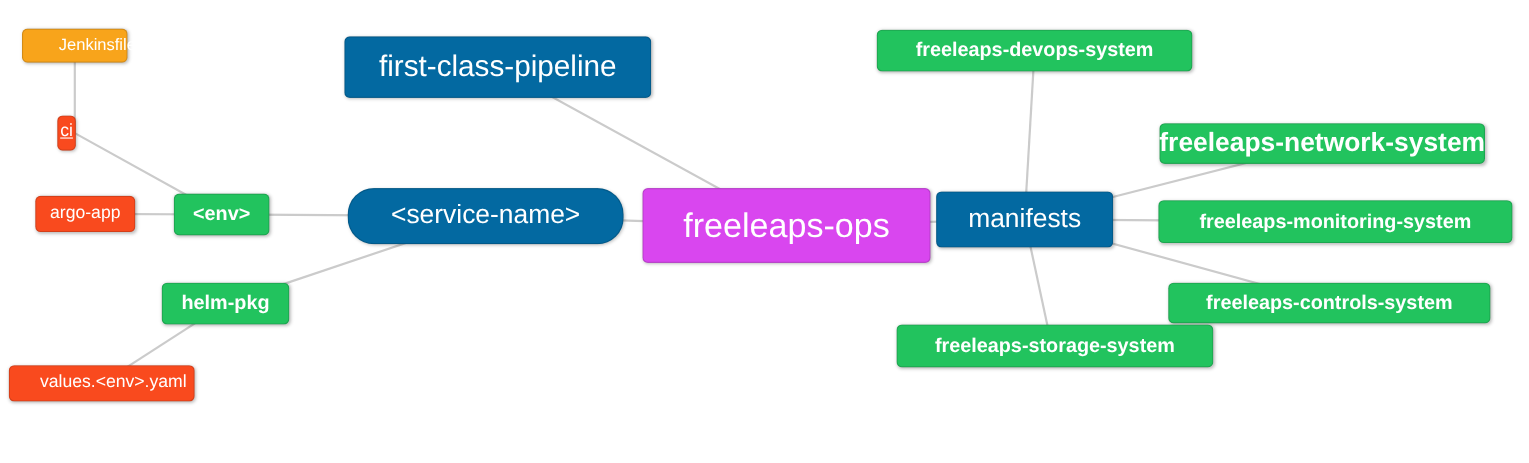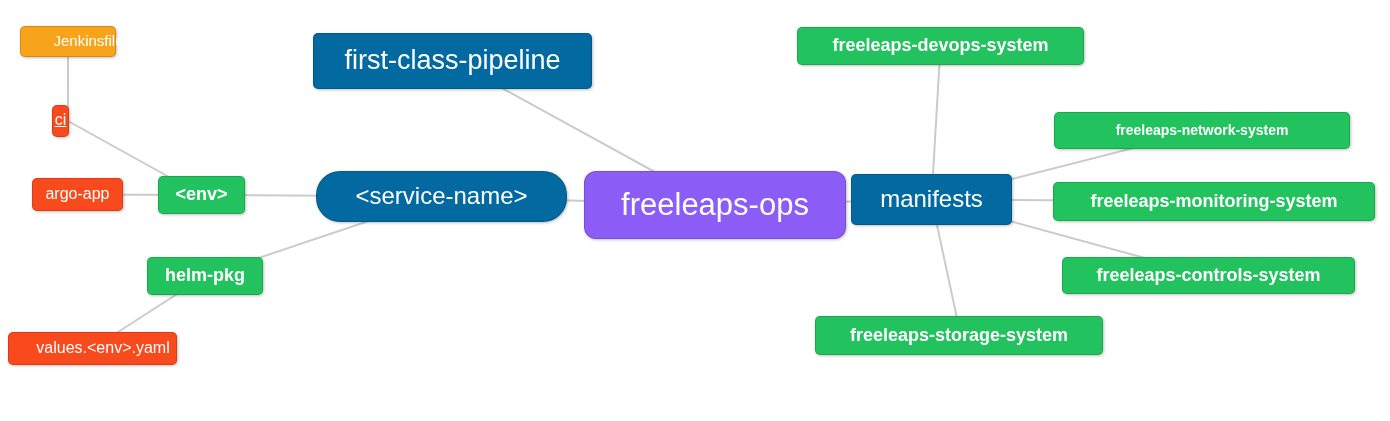--- a/index.html
+++ b/index.html
@@ -40,21 +40,21 @@
     border: 1px solid rgba(0,0,0,0.15);
     box-shadow: 1px 1px 3px rgba(0,0,0,0.25);
     cursor: pointer;
     line-height: 1;
     padding-bottom: 2px;
   }
   .c-orange { background: #f8a41b; }
   .c-red    { background: #f94a1e; }
   .c-green  { background: #22c35e; font-weight: bold; }
   .c-blue   { background: #0369a1; }
-  .c-dark   { background: #8b5cf6; border-radius: 12px; }
+  .c-dark   { background: #d946ef; }
 </style>
 </head>
 <body>
 
 <div class="canvas">
 
   <svg class="edges" id="edges">
       <line x1="68" y1="41.5" x2="68" y2="121"></line>
       <line x1="68" y1="121" x2="201.5" y2="195"></line>
       <line x1="77.5" y1="194.5" x2="201.5" y2="195"></line>
@@ -86,21 +86,21 @@
   <div class="node c-blue" style="left:313px; top:33px; width:279px; height:56px; font-size:27px;">first-class-pipeline</div>
 
   <div class="node c-blue" style="left:316px; top:171px; width:251px; height:51px; font-size:24px;border-radius:24px;">&lt;service-name&gt;</div>
 
   <div class="node c-dark" style="left:584px; top:171px; width:262px; height:68px; font-size:31px;">freeleaps-ops</div>
 
   <div class="node c-blue" style="left:851px; top:174px; width:161px; height:51px; font-size:24px;">manifests</div>
 
   <div class="node c-green" style="left:797px; top:27px; width:287px; height:38px; font-size:18px;">freeleaps-devops-system</div>
 
-  <div class="node c-green" style="left:1054px; top:112px; width:296px; height:37px; font-size:14px;">freeleaps-network-system</div>
+  <div class="node c-green" style="left:1054px; top:112px; width:296px; height:37px; font-size:24px;">freeleaps-network-system</div>
 
   <div class="node c-green" style="left:1053px; top:182px; width:322px; height:39px; font-size:18px;">freeleaps-monitoring-system</div>
 
   <div class="node c-green" style="left:1062px; top:257px; width:293px; height:37px; font-size:18px;">freeleaps-controls-system</div>
 
-  <div class="node c-green" style="left:815px; top:316px; width:288px; height:39px; font-size:18px;">freeleaps-storage-system</div>
+  <div class="node c-green" style="left:815px; top:295px; width:288px; height:39px; font-size:18px;">freeleaps-storage-system</div>
 
 </div>
 
 </body></html>

